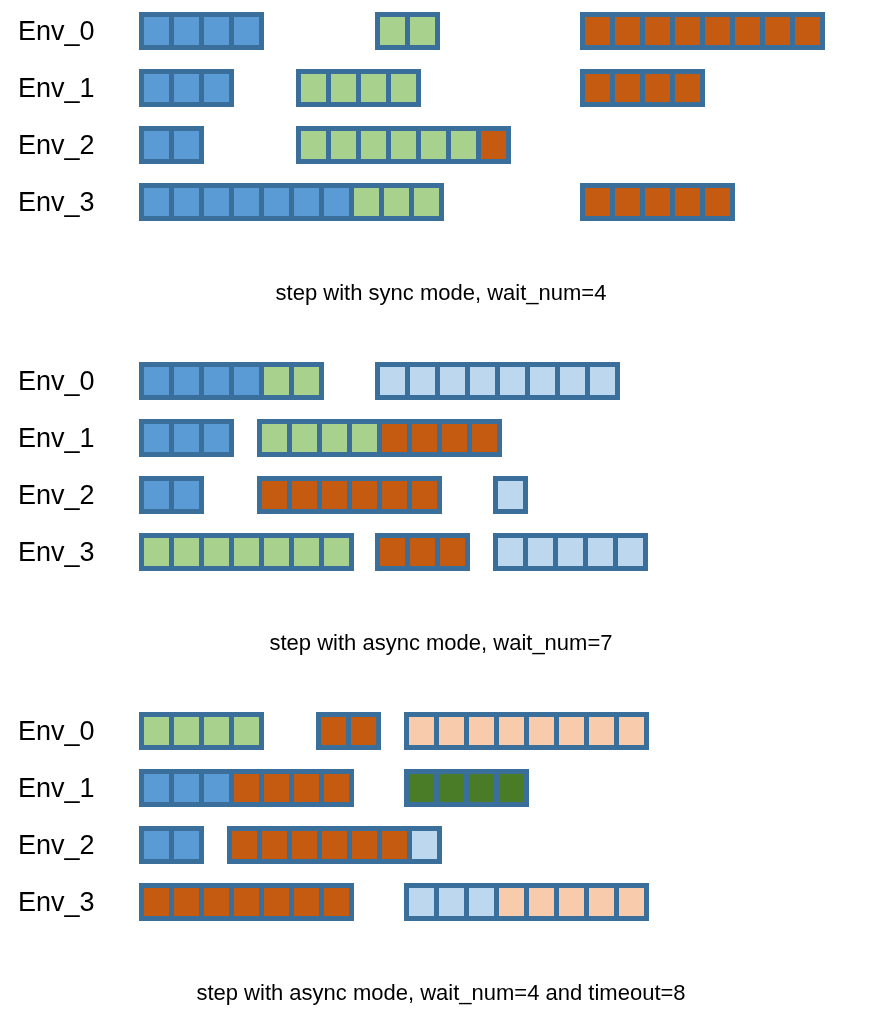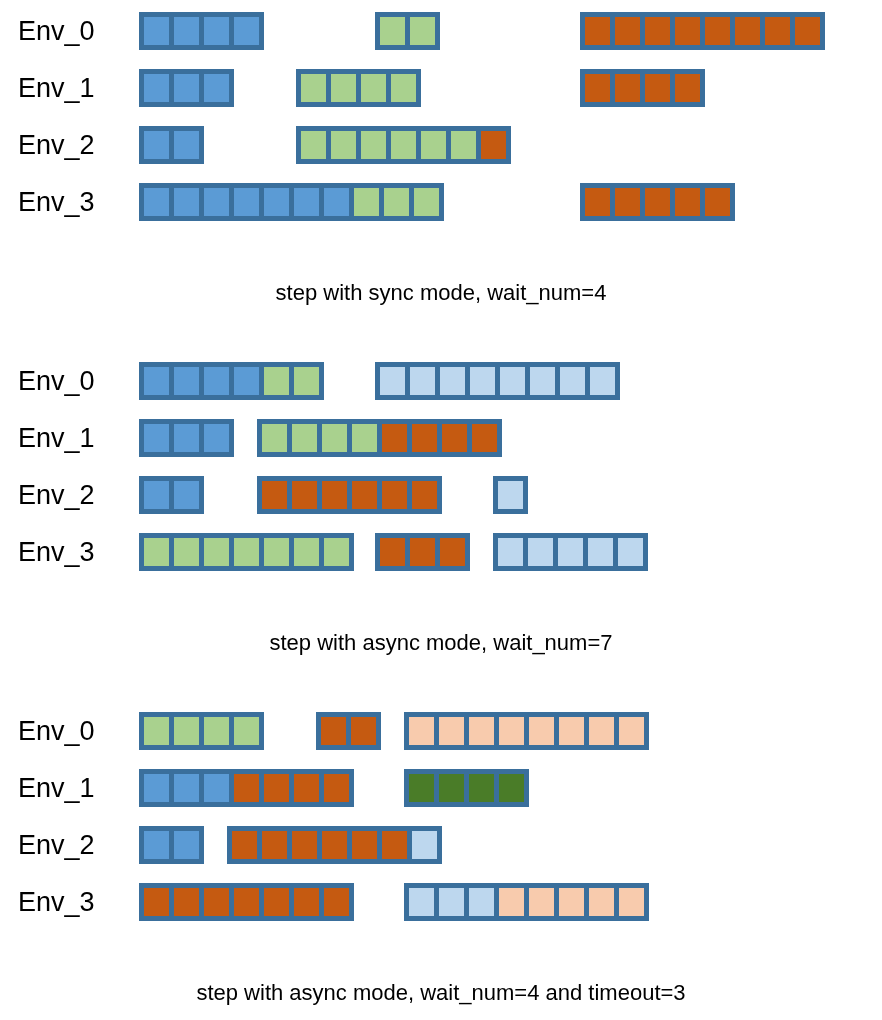--- a/index.html
+++ b/index.html
@@ -355,15 +355,15 @@
             <div class="cell c-lightblue" style="width: 25px;"></div>
             <div class="cell c-lightblue" style="width: 25px;"></div>
             <div class="cell c-peach" style="width: 25px;"></div>
             <div class="cell c-peach" style="width: 25px;"></div>
             <div class="cell c-peach" style="width: 25px;"></div>
             <div class="cell c-peach" style="width: 25px;"></div>
             <div class="cell c-peach" style="width: 25px;"></div>
           </div>
         </div>
       </div>
-      <div class="caption" style="top: 272px;">step with async mode, wait_num=4 and timeout=3</div>
+      <div class="caption" style="top: 272px;">step with async mode, wait_num=4 and timeout=8</div>
     </div>
   </div>
 
 </body></html>

